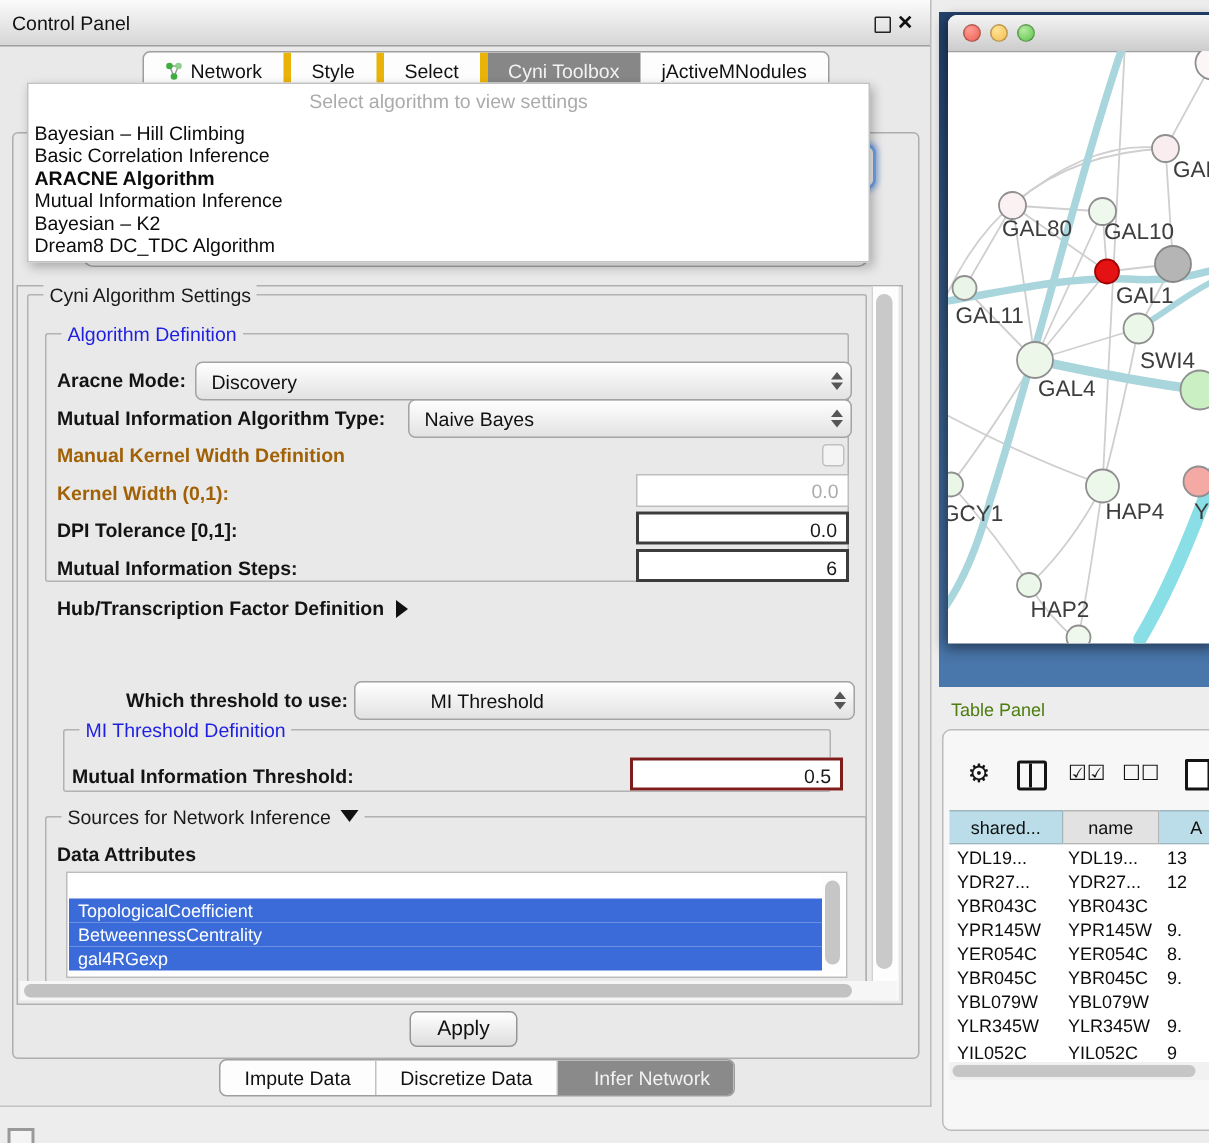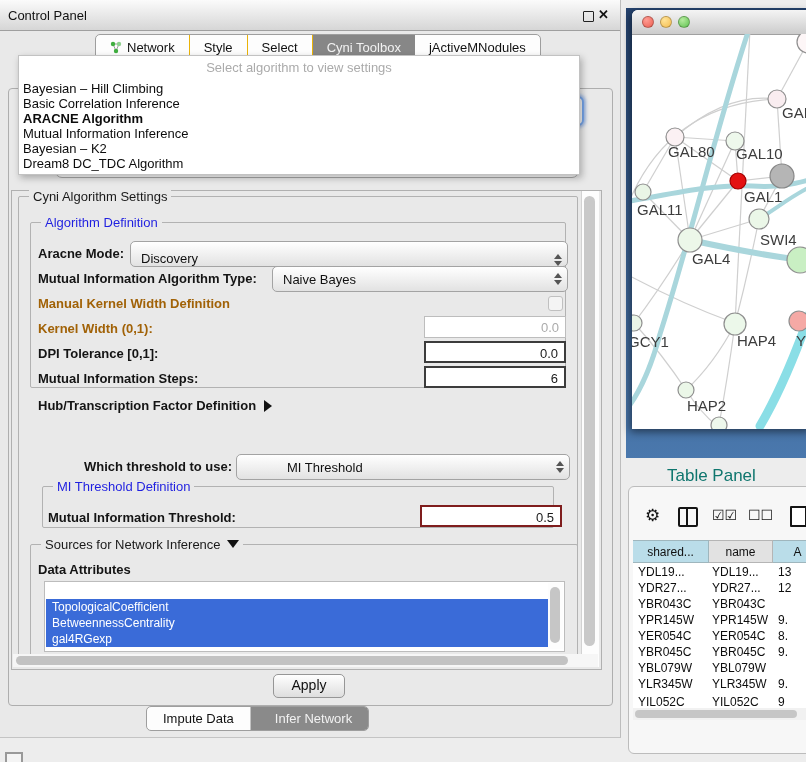--- a/index.html
+++ b/index.html
@@ -12,21 +12,21 @@
       border-right:1px solid #bdbdbd;border-bottom:1px solid #c4c4c4;}
   .cp-titlebar{left:0;top:0;width:620px;height:30px;
       background:linear-gradient(#fbfbfb,#d6d6d6);border-bottom:1px solid #9f9f9f;}
   .cp-title{left:8px;top:8px;font-size:13px;color:#111;}
   .float-ico{left:583px;top:11px;width:9px;height:9px;border:1.5px solid #222;border-radius:1px;background:transparent;}
   .close-ico{left:598px;top:7px;font-size:13px;font-weight:bold;color:#111;}
 
   
   .tabstrip{left:95px;top:34px;height:24px;display:flex;align-items:stretch;
       background:#fdfdfd;border:1px solid #9e9e9e;border-radius:5px;overflow:hidden;font-size:13px;}
-  .tab{display:flex;align-items:center;padding:0 14px;border-right:1px solid #eab308;color:#111;}
+  .tab{display:flex;align-items:center;padding:0 14px;border-right:5px solid #eab308;color:#111;}
   .tab:last-child{border-right:none;}
   .tab.sel{background:#878787;color:#f2f2f2;border-right:none;}
   .net-ico{margin-right:5px;display:inline-block;width:12px;height:13px;}
 
   
   .content{left:8px;top:88px;width:603px;height:616px;background:#e9e9e9;
       border:1px solid #aeaeae;border-radius:4px;}
 
   
   .combo-behind1{left:60px;top:96px;width:520px;height:26px;border-radius:6px;background:#f2f2f2;
@@ -96,21 +96,21 @@
   .netwin{left:632px;top:10px;width:180px;height:419px;background:#fff;border-radius:6px 0 0 0;
       box-shadow:-2px 3px 9px rgba(0,0,0,.5);}
   .netwin-tb{left:0;top:0;width:100%;height:24px;background:linear-gradient(#f4f4f4,#cccccc);
       border-bottom:1px solid #a0a0a0;border-radius:6px 0 0 0;}
   .light{top:6px;width:12px;height:12px;border-radius:50%;border:1px solid rgba(0,0,0,.25);box-sizing:border-box;}
   .l-red{left:10px;background:radial-gradient(circle at 35% 30%,#ff9d94,#ec5f52);}
   .l-yel{left:28px;background:radial-gradient(circle at 35% 30%,#ffe396,#f5bd4f);}
   .l-grn{left:46px;background:radial-gradient(circle at 35% 30%,#b5eb9e,#5fc250);}
   .canvas{left:0;top:24px;width:180px;height:395px;overflow:hidden;}
 
-  .tp-title{left:634px;top:466px;font-size:17px;color:#0f766e;margin-left:33px;}
+  .tp-title{left:634px;top:466px;font-size:12px;color:#4d7c0f;}
   .tp-panel{left:628px;top:486px;width:190px;height:266px;background:#f7f7f7;border:1px solid #bcbcbc;border-radius:6px;}
   .tp-toolbar-ico{font-size:17px;color:#141414;}
   .col-ico{width:16px;height:16px;border:2px solid #141414;border-radius:2px;position:relative;}
   .col-ico:after{content:"";position:absolute;left:6px;top:0;width:2px;height:16px;background:#141414;}
   .doc-ico{width:13px;height:17px;border:2px solid #141414;border-radius:1px;background:#fff;}
 
   .tbl-header{height:23px;font-size:12px;color:#111;display:flex;}
   .th{border:1px solid #9fb6bd;border-left:none;display:flex;align-items:center;justify-content:center;box-sizing:border-box;}
   .th.blue-h{background:#badde9;}
   .th.gray-h{background:#e2e2e2;border-color:#b5b5b5;}
@@ -180,21 +180,21 @@
 
     <div class="abs groupbox" style="left:18px;top:196px;width:558px;height:458px;">
       <span class="gb-label">Cyni Algorithm Settings</span>
     </div>
 
     <div class="abs groupbox" style="left:30px;top:222px;width:534px;height:164px;">
       <span class="gb-label blue">Algorithm Definition</span>
     </div>
 
     <span class="abs boldlbl" style="left:38px;top:246px;">Aracne Mode:</span>
-    <div class="abs combo" style="left:130px;top:241px;width:436px;height:24px;align-items:flex-end;">
+    <div class="abs combo" style="left:130px;top:241px;width:436px;height:24px;">
       <span class="combo-text">Discovery</span>
       <span class="stepper">
           <i class="tri-up"></i>
           <i class="tri-dn"></i>
         </span>
     </div>
 
     <span class="abs boldlbl" style="left:38px;top:271px;">Mutual Information Algorithm Type:</span>
     <div class="abs combo" style="left:272px;top:266px;width:294px;height:24px;">
       <span class="combo-text">Naive Bayes</span>
@@ -254,20 +254,21 @@
 
     <div class="abs vsb-track"></div>
     <div class="abs vsb-thumb"></div>
     <div class="abs hsb-track"></div>
     <div class="abs hsb-thumb"></div>
 
     <div class="abs btn" style="left:273px;top:674px;width:70px;height:22px;">Apply</div>
 
     <div class="abs bstrip">
       <div class="btab">Impute Data</div>
+      <div class="btab">Discretize Data</div>
       <div class="btab sel">Infer Network</div>
     </div>
   </div>
 
   <div class="abs mini-ico"></div>
 
   <div class="abs desktop"></div>
 
   <div class="abs netwin">
     <div class="abs netwin-tb">

